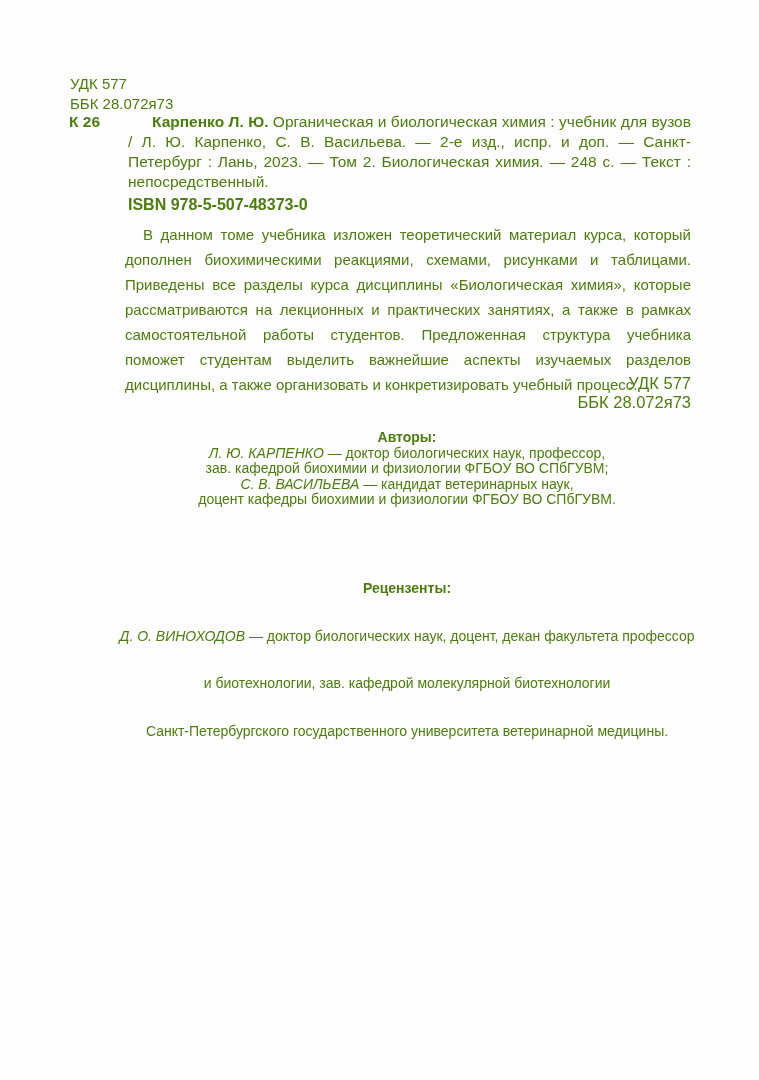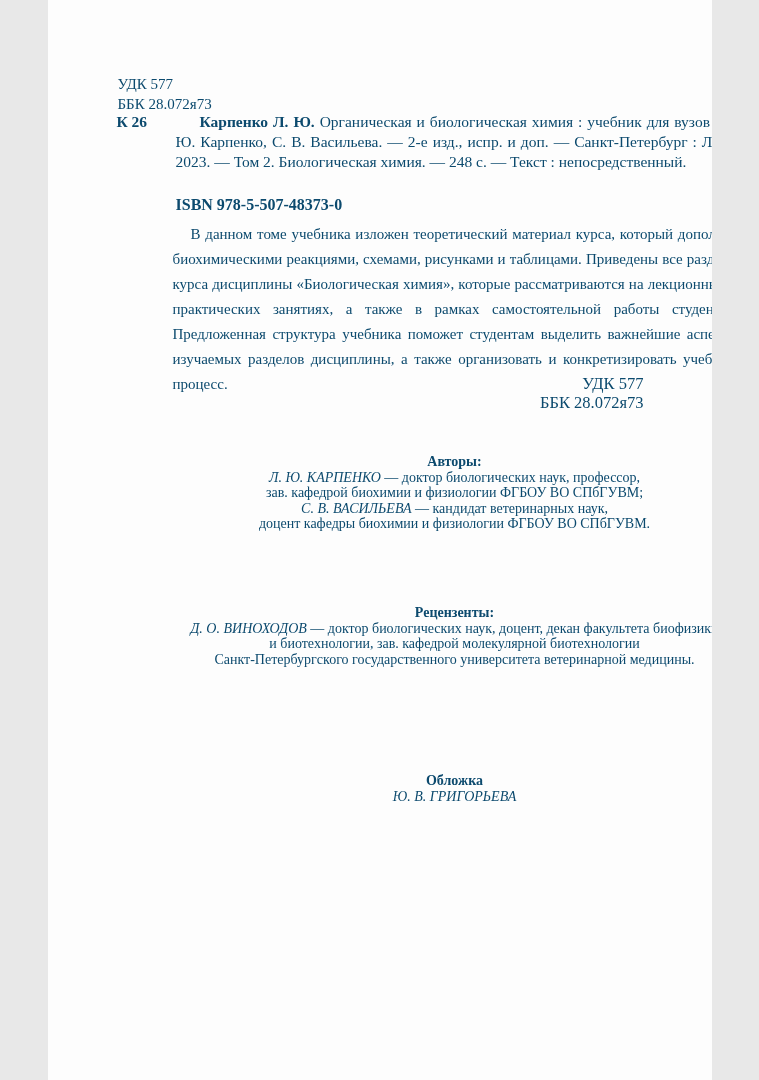--- a/index.html
+++ b/index.html
@@ -2,26 +2,26 @@
 <html><head>
 <meta charset="utf-8">
 <style>
   html, body {
     margin: 0;
     padding: 0;
     background: #e8e8e8;
   }
   .page {
     position: relative;
-    width: 664px;
+    width: 759px;
     height: 1080px;
     margin: 0 auto;
     background: #fdfdfd;
-    color: #0c4a6e;
-    font-family: Liberation Serif, serif;
+    color: #4d7c0f;
+    font-family: Liberation Sans, sans-serif;
     overflow: hidden;
   }
   .bold { font-weight: bold; }
   .italic { font-style: italic; }
 
   
   .top-codes {
     position: absolute;
     left: 70px;
     top: 74px;
@@ -88,25 +88,24 @@
   
   .centered-block {
     position: absolute;
     left: 123px;
     width: 568px;
     display: flex;
     flex-direction: column;
     align-items: center;
     font-size: 14px;
     line-height: 15.5px;
-    margin-top: 24px;
   }
   .centered-block .line { white-space: nowrap; }
   .authors   { top: 430px; }
-  .reviewers { top: 581px; }
+  .reviewers { top: 581px; gap: 32px; }
   .cover     { top: 749px; }
 
   
   .copyright {
     position: absolute;
     left: 421px;
     top: 900px;
     font-size: 13px;
     line-height: 14px;
   }
@@ -140,24 +139,20 @@
   <div class="centered-block authors">
     <div class="line bold">Авторы:</div>
     <div class="line"><span class="italic">Л. Ю. КАРПЕНКО</span><span> — доктор биологических наук, профессор,</span></div>
     <div class="line"><span>зав. кафедрой биохимии и физиологии ФГБОУ ВО СПбГУВМ;</span></div>
     <div class="line"><span class="italic">С. В. ВАСИЛЬЕВА</span><span> — кандидат ветеринарных наук,</span></div>
     <div class="line"><span>доцент кафедры биохимии и физиологии ФГБОУ ВО СПбГУВМ.</span></div>
   </div>
 
   <div class="centered-block reviewers">
     <div class="line bold">Рецензенты:</div>
-    <div class="line"><span class="italic">Д. О. ВИНОХОДОВ</span><span> — доктор биологических наук, доцент, декан факультета биофизики</span></div>
+    <div class="line"><span class="italic">Д. О. ВИНОХОДОВ</span><span> — доктор биологических наук, доцент, декан факультета профессор</span></div>
     <div class="line"><span>и биотехнологии, зав. кафедрой молекулярной биотехнологии</span></div>
     <div class="line"><span>Санкт-Петербургского государственного университета ветеринарной медицины.</span></div>
   </div>
 
-  <div class="centered-block cover">
-    <div class="line bold">Обложка</div>
-    <div class="line italic">Ю. В. ГРИГОРЬЕВА</div>
-  </div>
 
 
 </div>
 
 </body></html>

